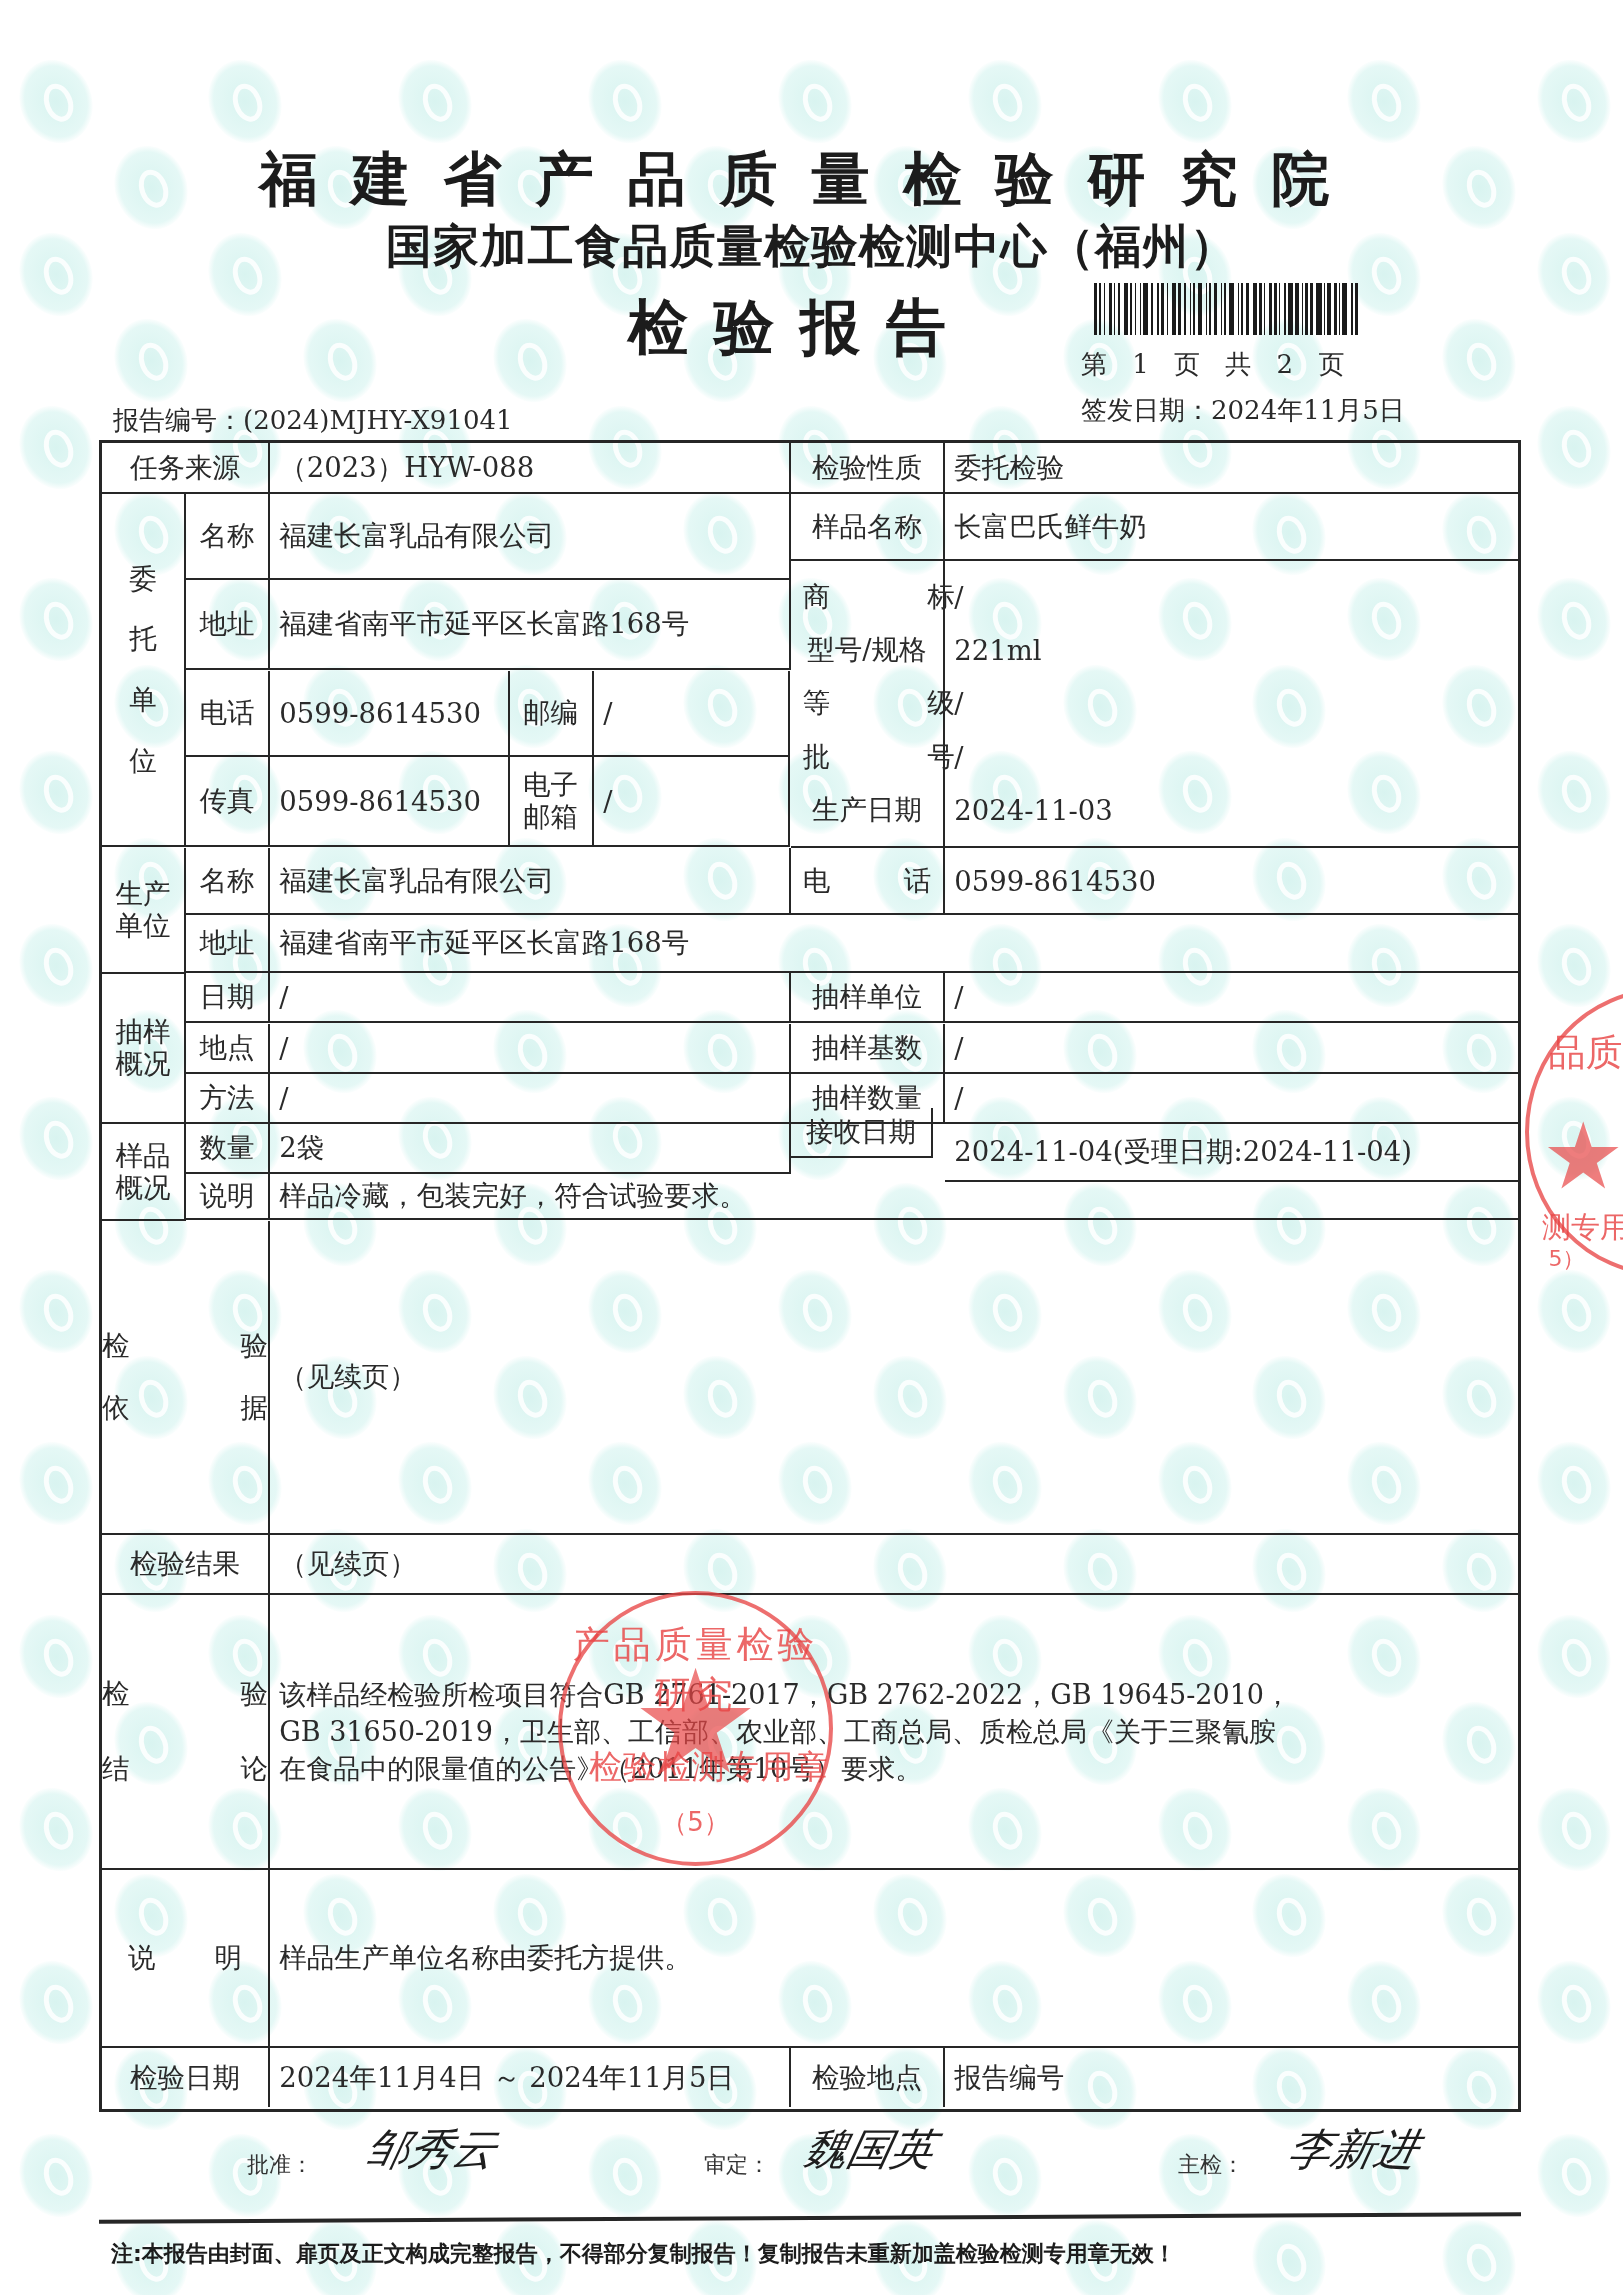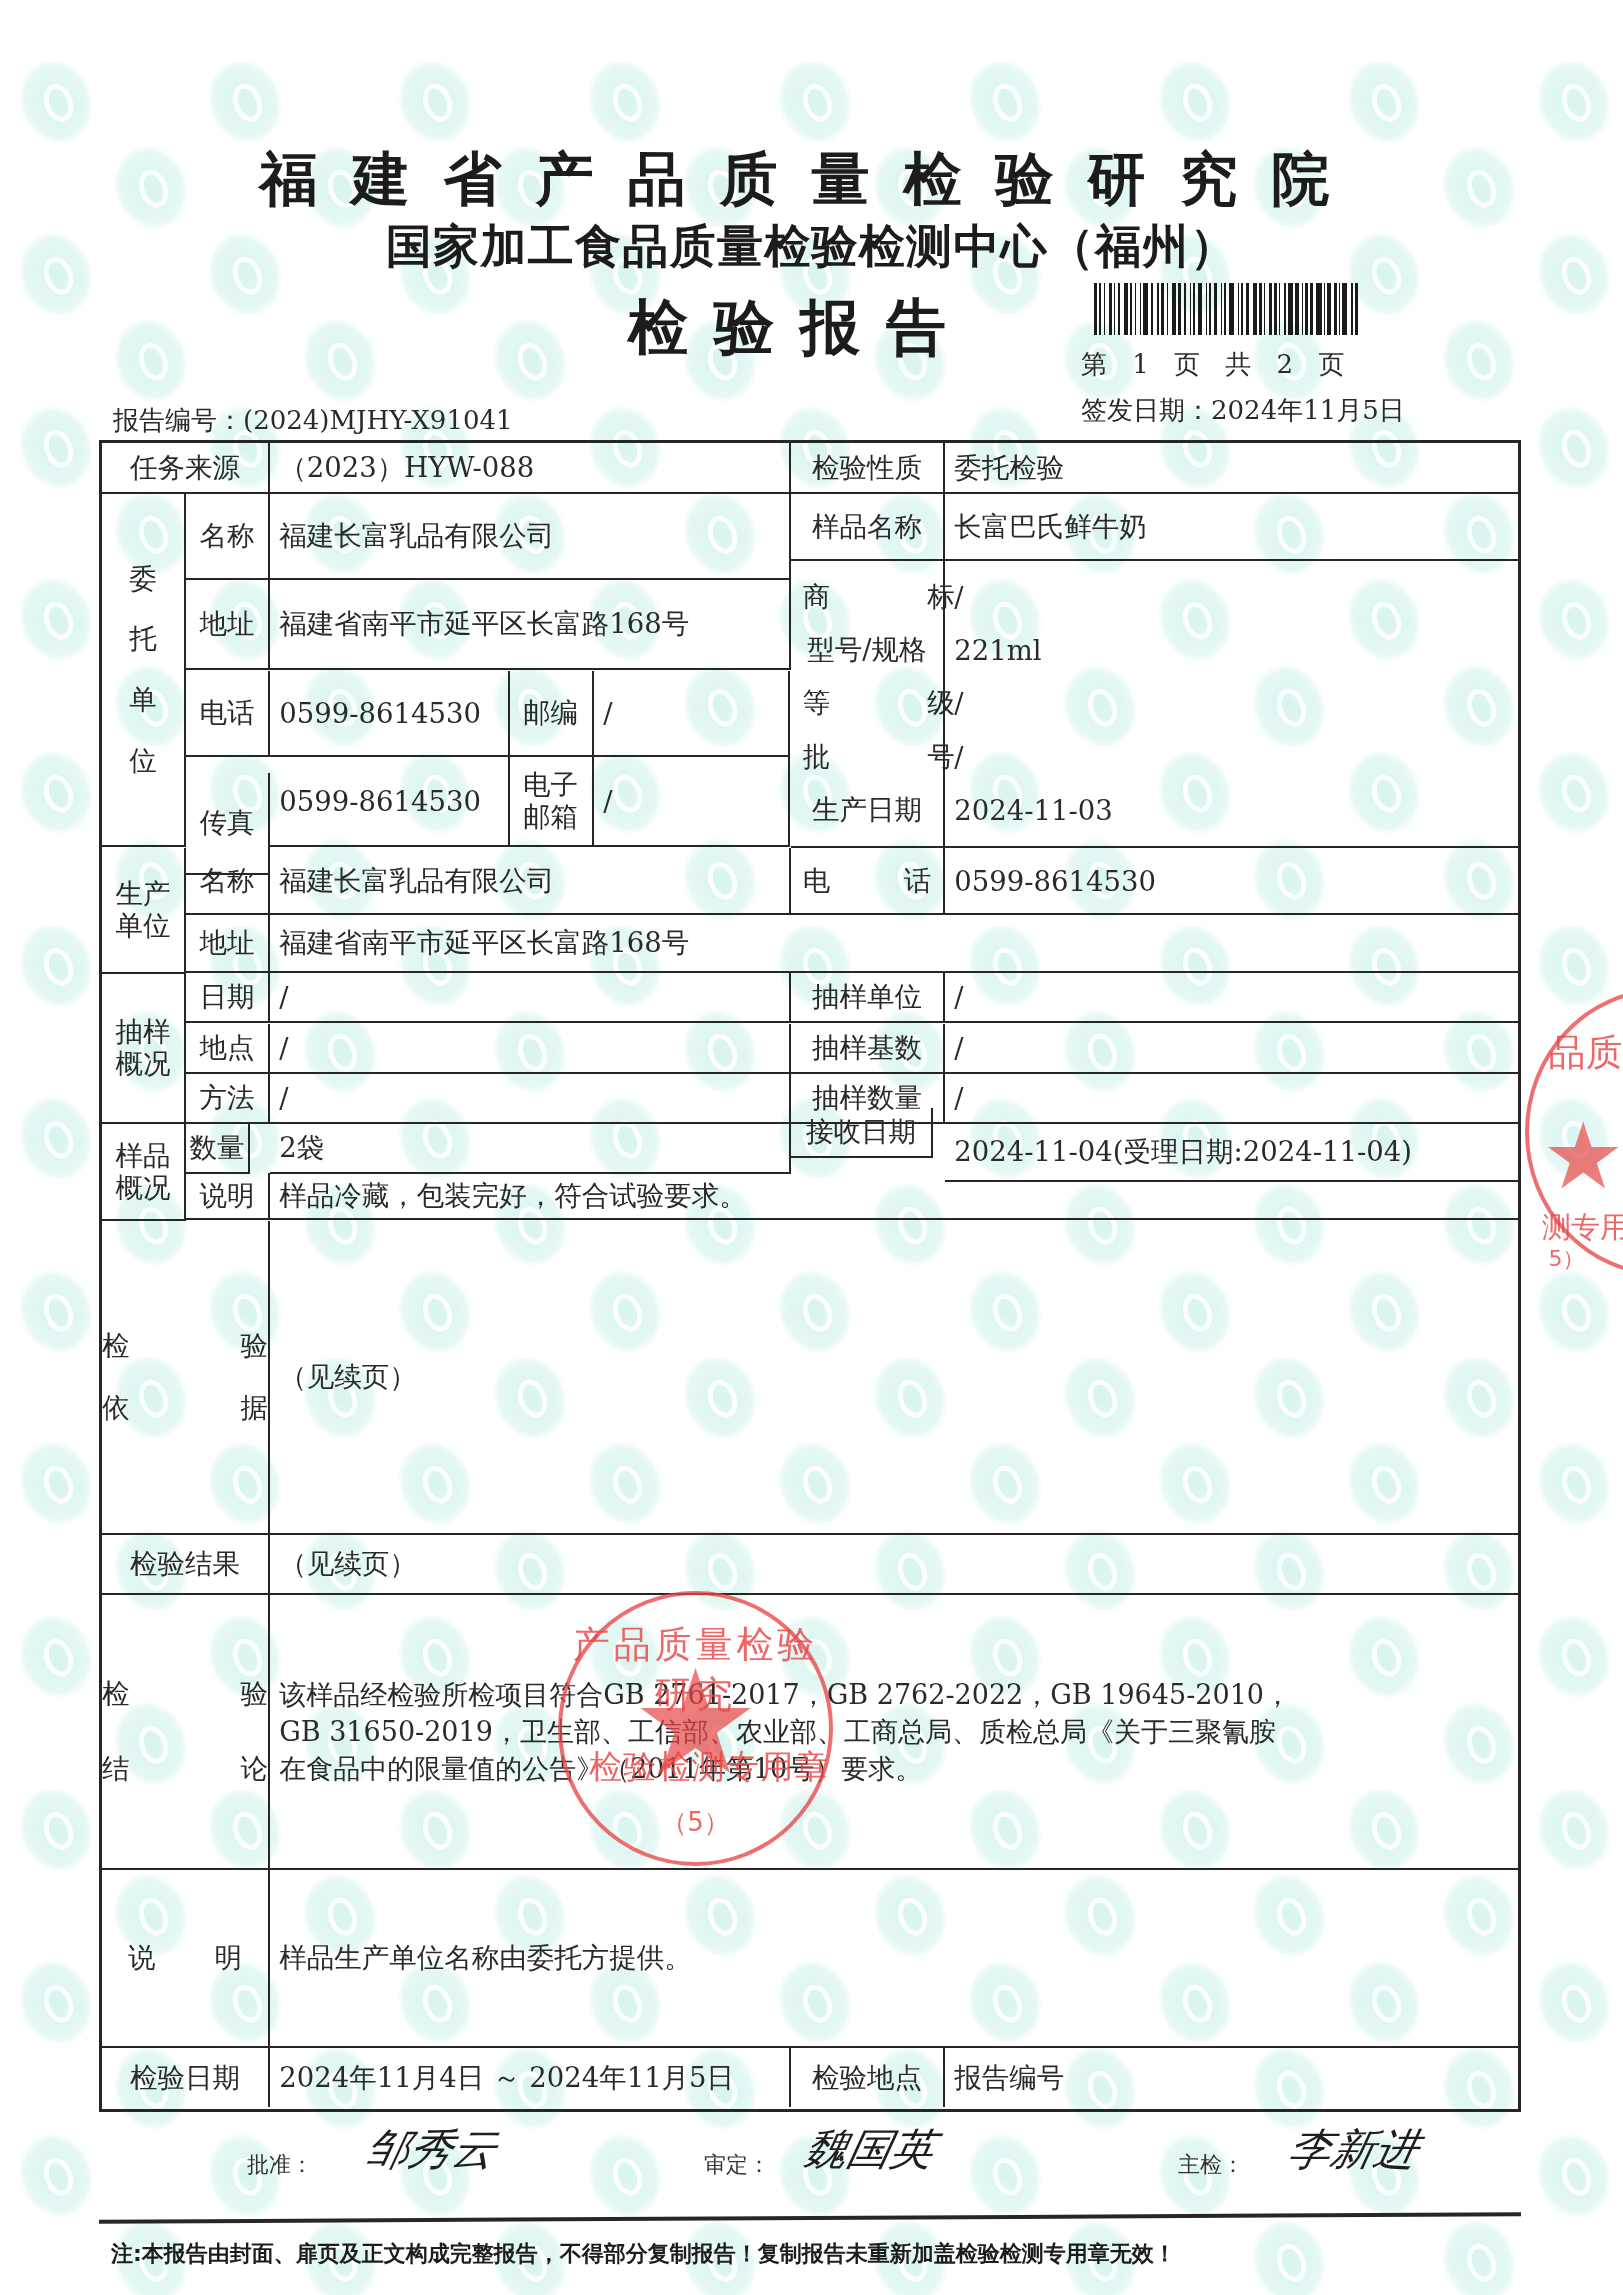--- a/index.html
+++ b/index.html
@@ -402,21 +402,21 @@
   <div class="cell val" style="left:168px;top:51px;width:521px;height:86px;">福建长富乳品有限公司</div>
 
   <div class="cell lab" style="left:84px;top:137px;width:84px;height:90px;">地址</div>
   <div class="cell val" style="left:168px;top:137px;width:521px;height:90px;">福建省南平市延平区长富路168号</div>
 
   <div class="cell lab" style="left:84px;top:228px;width:84px;height:86px;">电话</div>
   <div class="cell val" style="left:168px;top:228px;width:240px;height:86px;">0599-8614530</div>
   <div class="cell lab" style="left:407px;top:228px;width:85px;height:86px;">邮编</div>
   <div class="cell val" style="left:492px;top:228px;width:196px;height:86px;">/</div>
 
-  <div class="cell lab" style="left:84px;top:330px;width:84px;height:102px;">传真</div>
+  <div class="cell lab" style="left:84px;top:314px;width:84px;height:90px;">传真</div>
   <div class="cell val" style="left:168px;top:314px;width:240px;height:90px;">0599-8614530</div>
   <div class="cell lab vert" style="left:407px;top:314px;width:85px;height:90px;">
     <span>电子</span>
     <span>邮箱</span>
   </div>
   <div class="cell val" style="left:492px;top:314px;width:196px;height:90px;">/</div>
 
   <div class="cell lab" style="left:689px;top:51px;width:154px;height:67px;">样品名称</div>
   <div class="cell val noR" style="left:843px;top:51px;width:575px;height:67px;">长富巴氏鲜牛奶</div>
 
@@ -479,21 +479,21 @@
 
   <div class="cell lab" style="left:84px;top:631px;width:84px;height:50px;">方法</div>
   <div class="cell val" style="left:168px;top:631px;width:521px;height:50px;">/</div>
   <div class="cell lab" style="left:689px;top:631px;width:154px;height:50px;">抽样数量</div>
   <div class="cell val noR" style="left:843px;top:631px;width:575px;height:50px;">/</div>
 
   <div class="cell lab vert" style="left:0;top:681px;width:84px;height:97px;">
     <span>样品</span>
     <span>概况</span>
   </div>
-  <div class="cell lab" style="left:84px;top:681px;width:64px;height:50px;">数量</div>
+  <div class="cell lab" style="left:84px;top:681px;width:84px;height:50px;">数量</div>
   <div class="cell val" style="left:168px;top:681px;width:521px;height:50px;">2袋</div>
   <div class="cell lab" style="left:689px;top:665px;width:142px;height:50px;">接收日期</div>
   <div class="cell val noR" style="left:843px;top:681px;width:575px;height:58px;">2024-11-04(受理日期:2024-11-04)</div>
 
   <div class="cell lab" style="left:84px;top:730px;width:84px;height:47px;">说明</div>
   <div class="cell val noR" style="left:168px;top:730px;width:1250px;height:47px;">样品冷藏，包装完好，符合试验要求。</div>
 
   <div class="cell" style="left:0;top:778px;width:168px;height:314px;flex-direction:column;justify-content:center;gap:26px;">
     <div class="twocol spread">
         <span>检</span>

